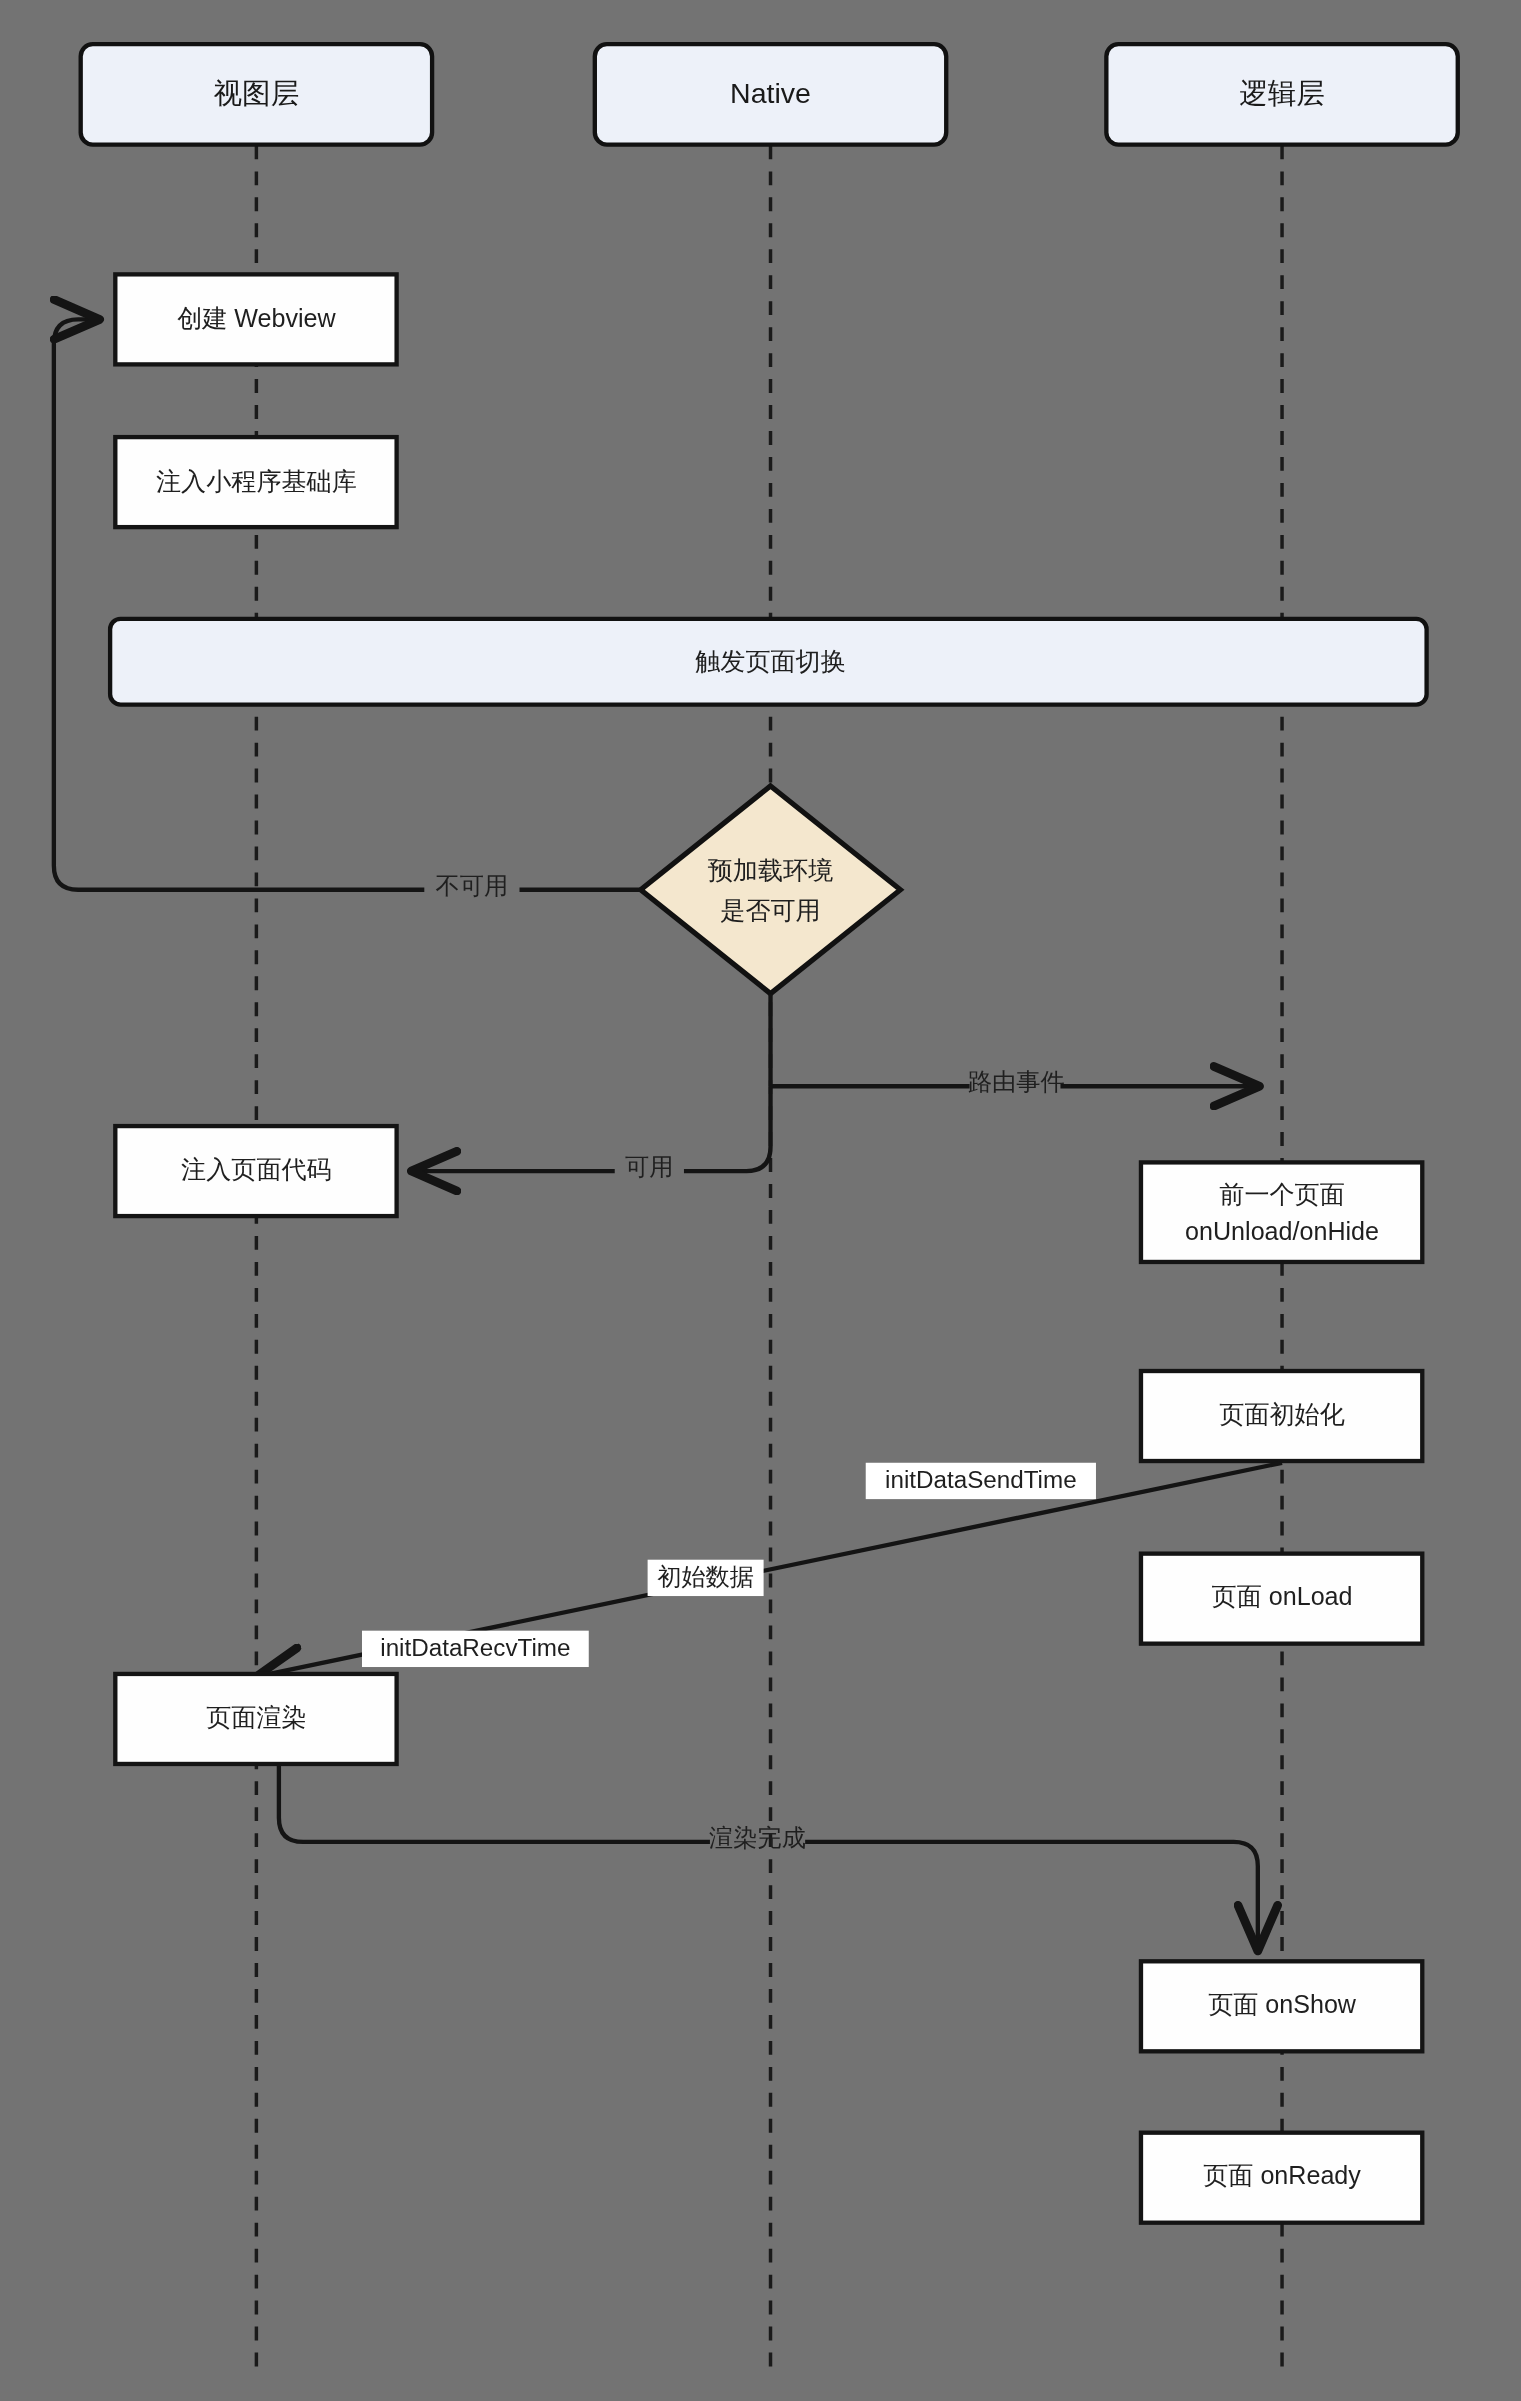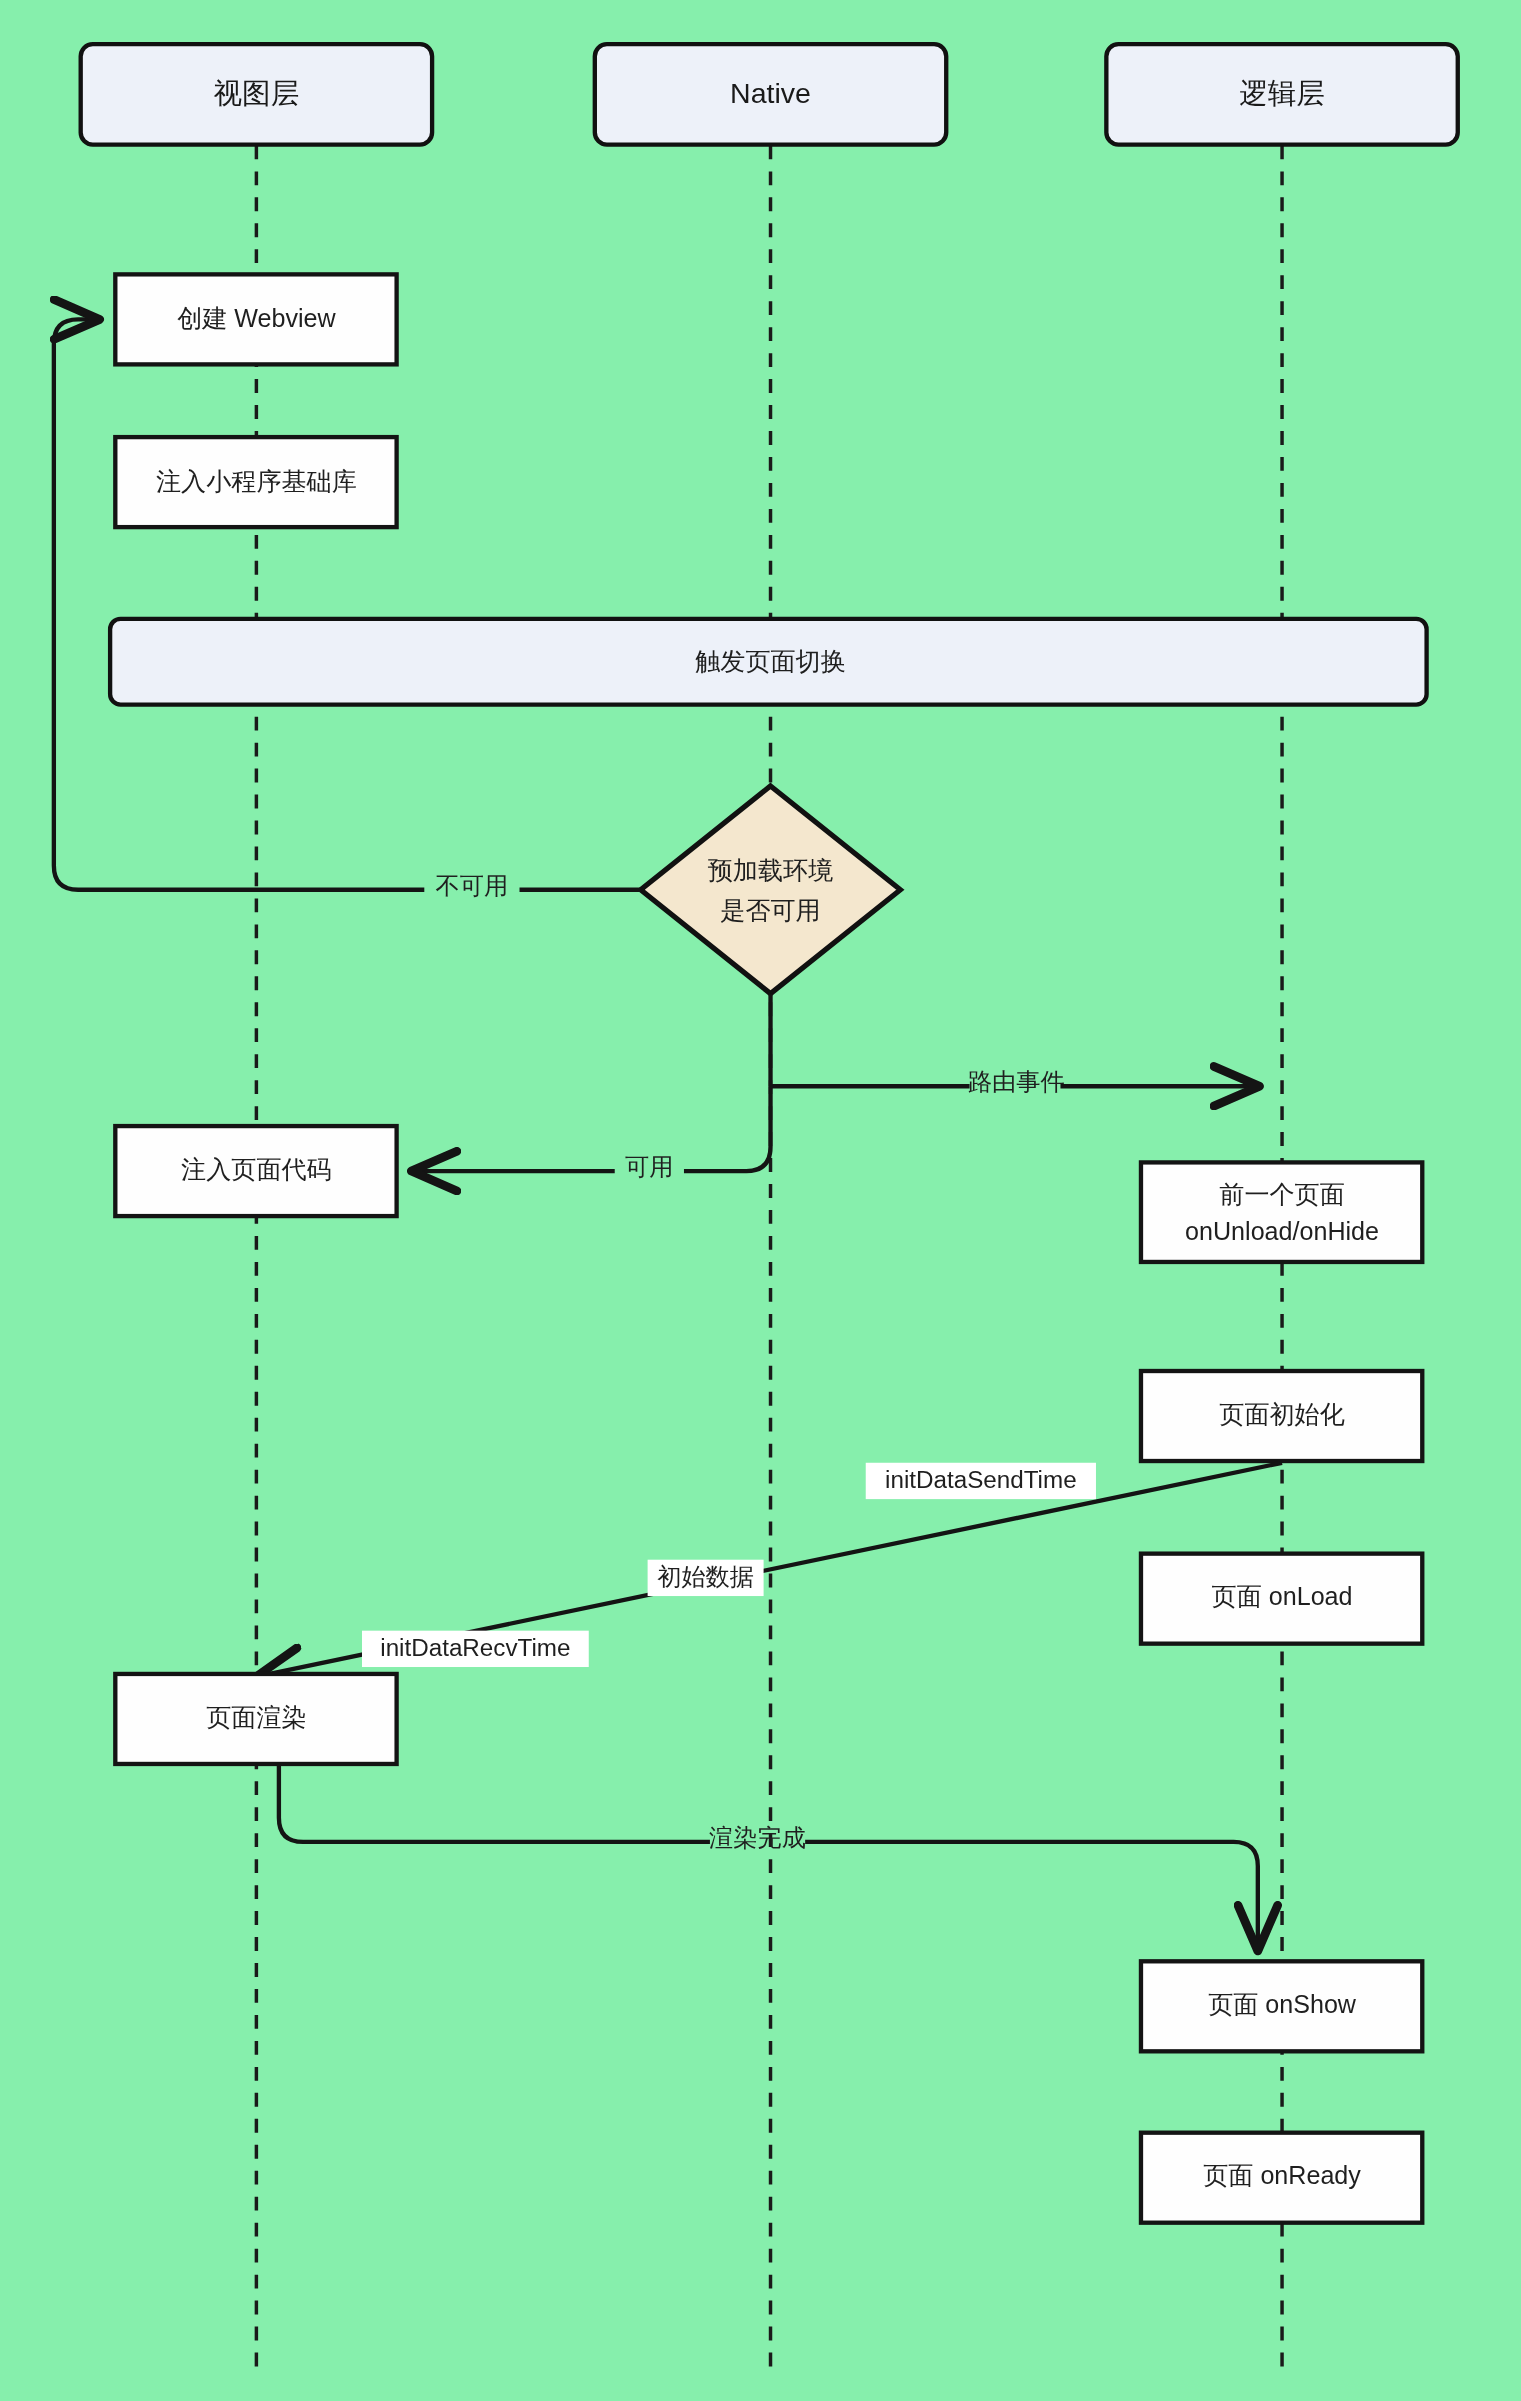--- a/index.html
+++ b/index.html
@@ -7,21 +7,21 @@
     padding: 0;
     background: #ffffff;
   }
   body {
     font-family: "Liberation Sans", "DejaVu Sans", sans-serif;
   }
   #diagram-root {
     position: relative;
     width: 1522px;
     height: 2401px;
-    background: #86efac;
+    background: #737373;
     overflow: hidden;
   }
   svg#seq-svg {
     position: absolute;
     top: 0;
     left: 0;
     width: 1522px;
     height: 2401px;
     display: block;
   }

